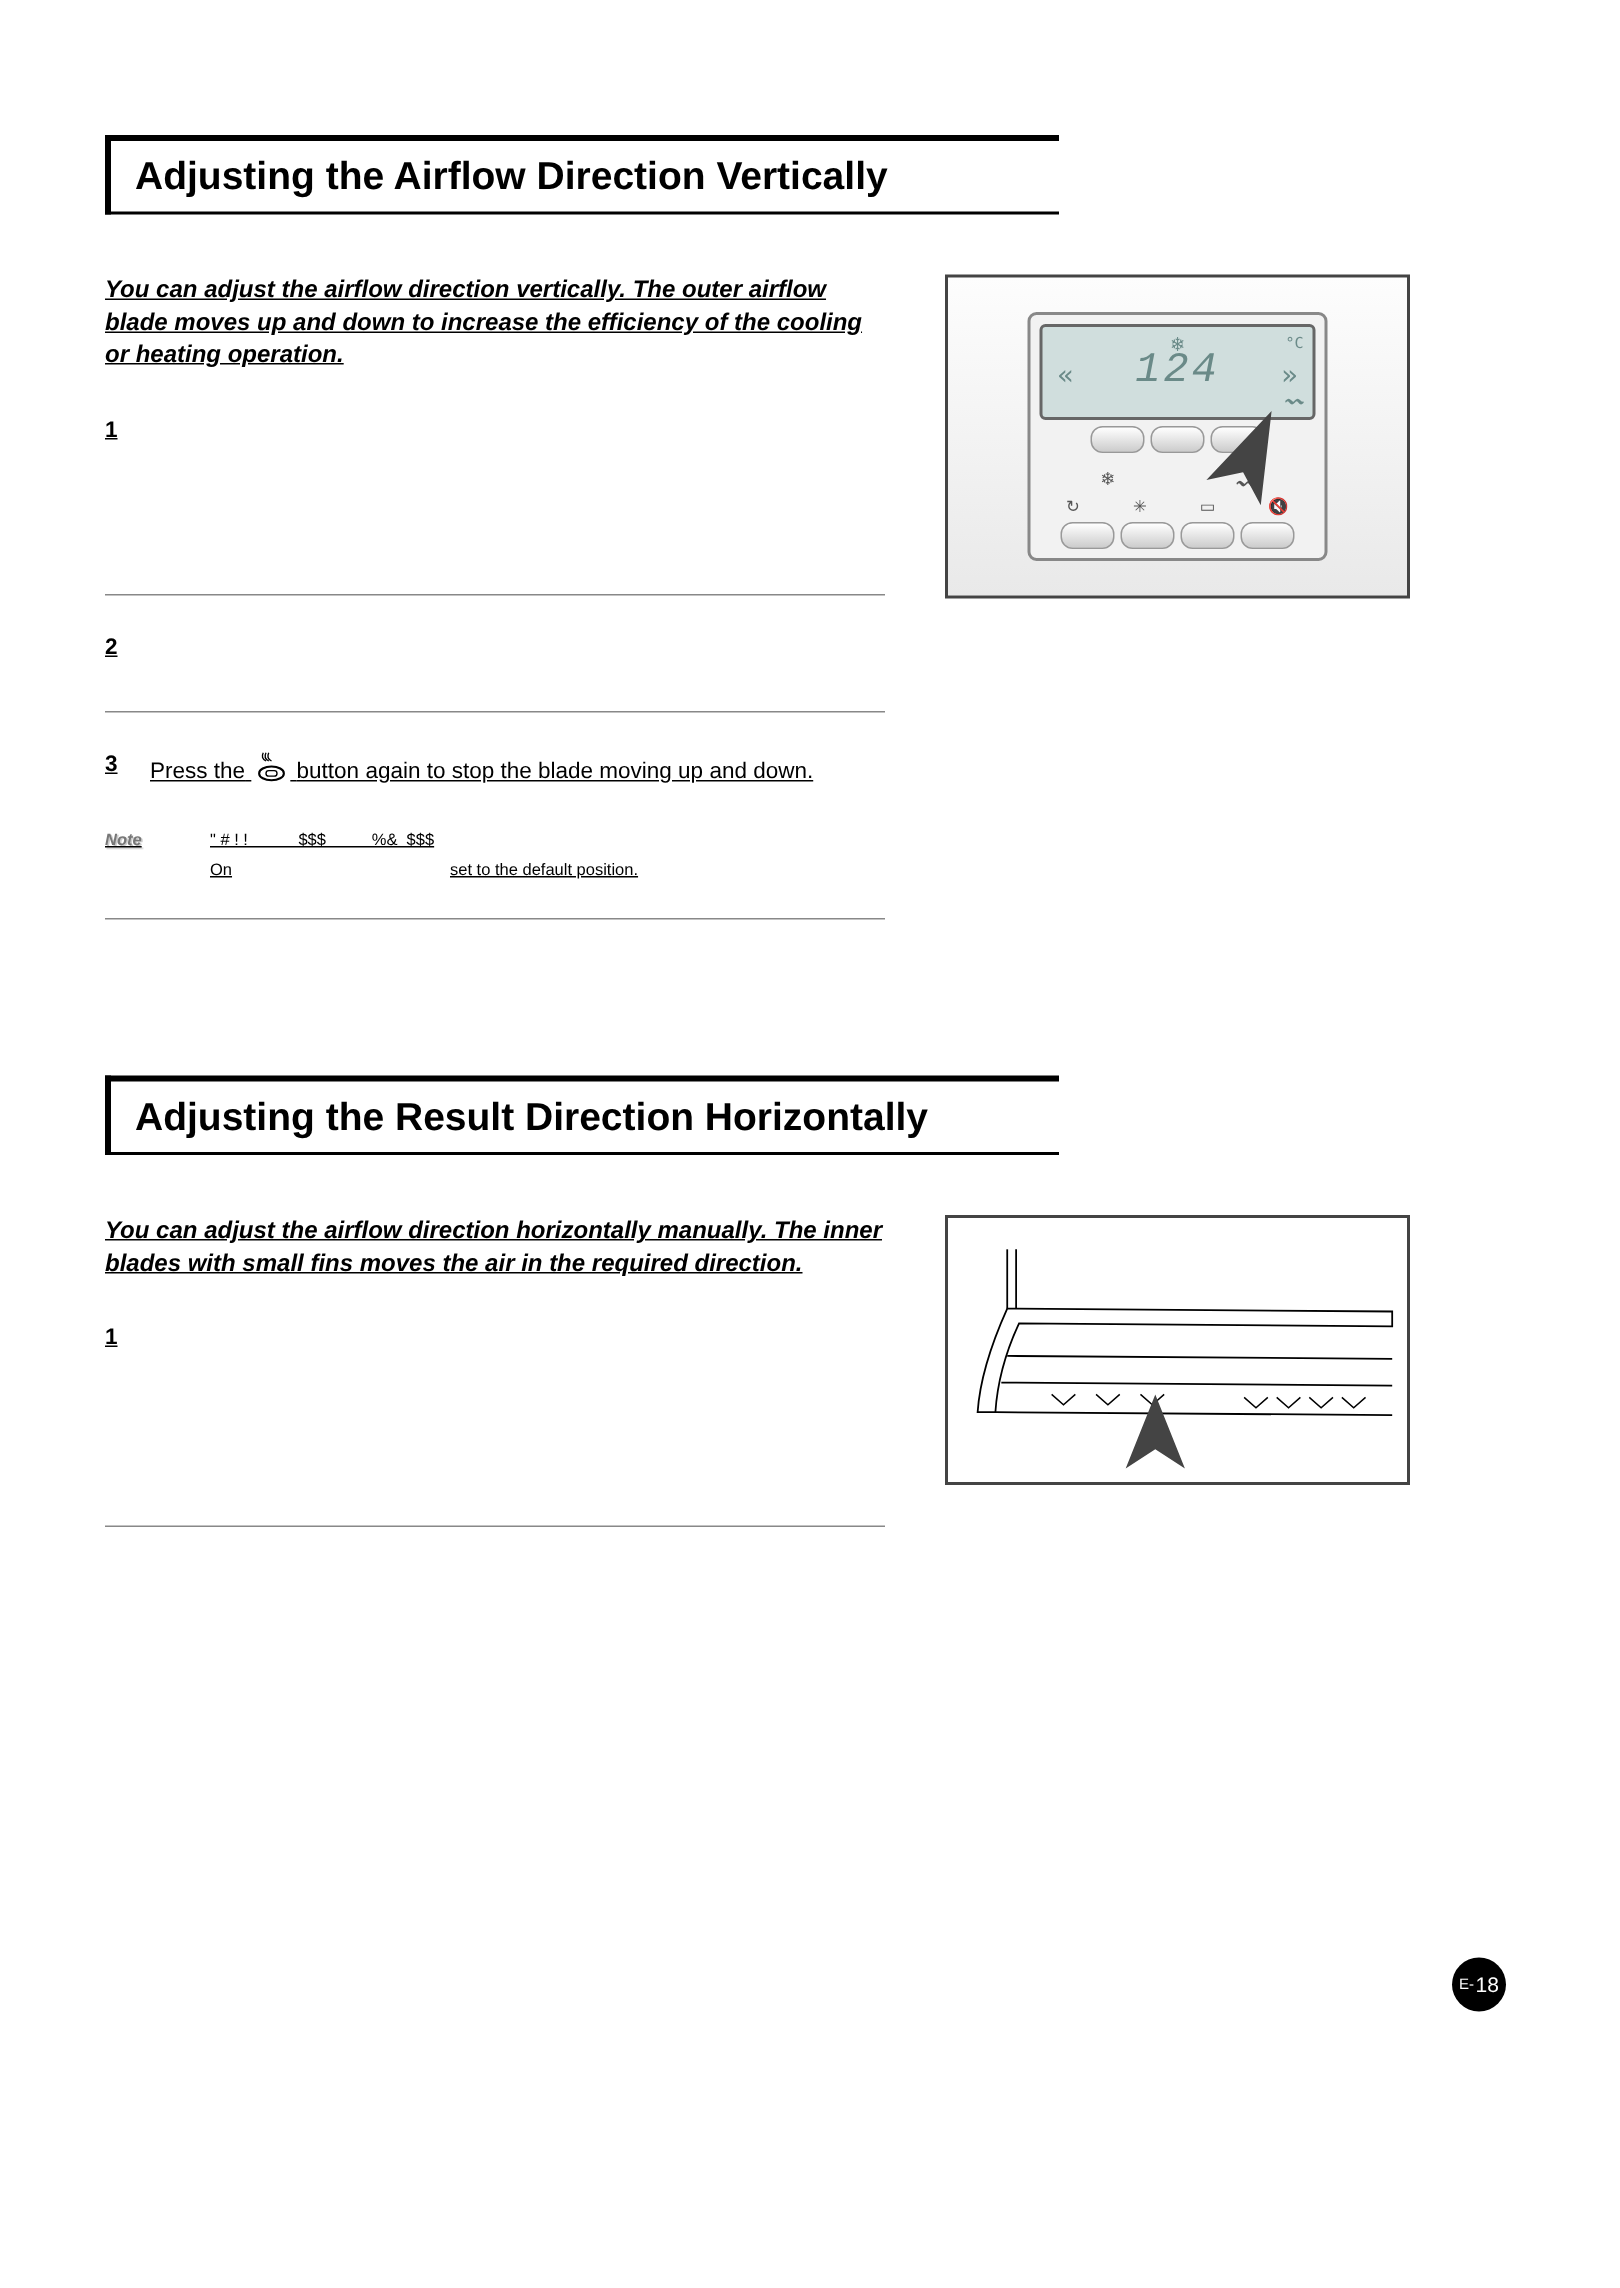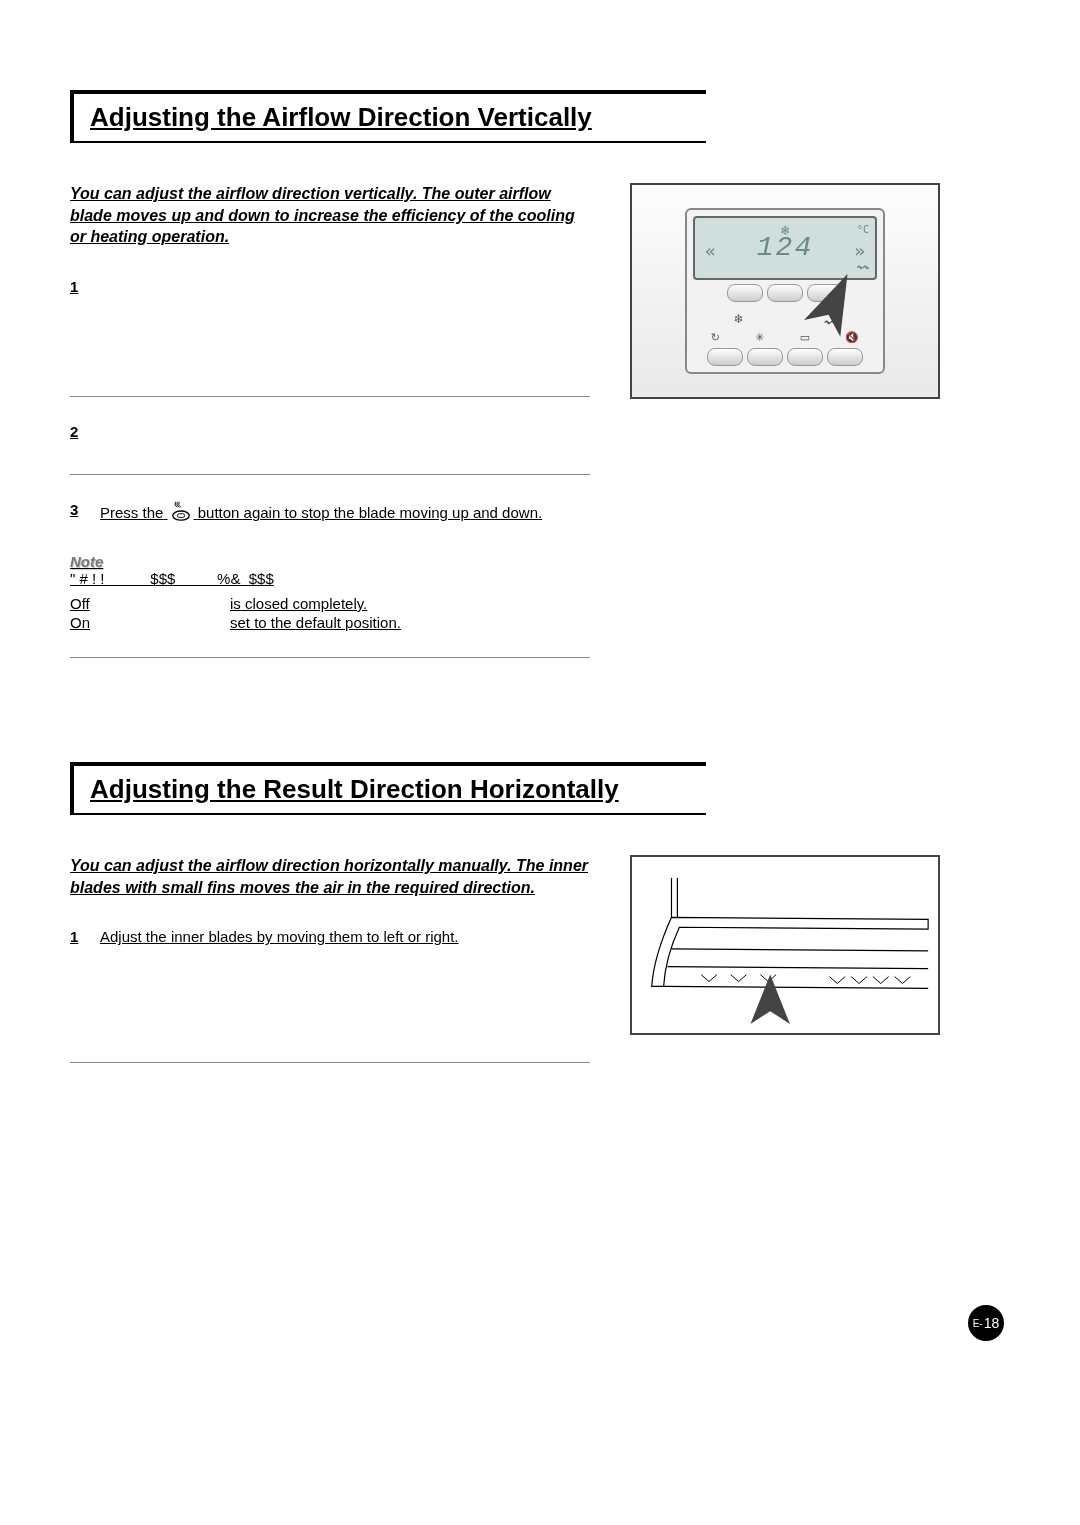--- a/index.html
+++ b/index.html
@@ -22,21 +22,20 @@
     border-left: 4px solid #000;
     border-top: 4px solid #000;
     border-bottom: 2px solid #000;
     padding: 8px 16px;
     margin-bottom: 40px;
     width: 600px;
   }
   .section-title {
     font-size: 26px;
     font-weight: bold;
-    text-decoration: underline;
   }
   .intro {
     font-size: 16px;
     font-style: italic;
     font-weight: bold;
     line-height: 1.35;
     margin-bottom: 18px;
     max-width: 560px;
   }
   .content-row {
@@ -77,23 +76,22 @@
     width: 22px;
     height: 24px;
   }
   .result-label {
     text-decoration: underline;
     display:inline-block;
     width: 58px;
   }
   .note-row {
     display: flex;
-    font-size: 15px;
+    font-size: 11px;
     padding: 6px 0 0 0;
-    flex-direction: column;
   }
   .note-label {
     font-style: italic;
     font-weight: bold;
     color: #777;
     text-shadow: 1px 1px 0 #ccc;
     width: 70px;
     flex-shrink: 0;
   }
   .note-body {
@@ -270,24 +268,20 @@
           <span>button again to stop the blade moving up and down.</span>
         </div>
       </div>
 
       <div class="note-row">
         <div class="note-label">Note</div>
         <div class="note-body">
           <div class="note-line" style="white-space:pre;">" # ! !           $$$          %&amp;  $$$</div>
           <div class="note-table">
             <div class="note-line">
-              <span class="col-a">Off</span>
-              <span>is closed completely.</span>
-            </div>
-            <div class="note-line">
               <span class="col-a">On</span>
               <span>set to the default position.</span>
             </div>
           </div>
         </div>
       </div>
 
       <hr class="divider" style="margin-top:24px;">
     </div>
 
@@ -338,21 +332,20 @@
   <div class="section-title-box">
     <div class="section-title">Adjusting the Result Direction Horizontally</div>
   </div>
 
   <div class="content-row">
     <div class="text-col">
       <div class="intro">You can adjust the airflow direction horizontally manually. The inner blades with small fins moves the air in the required direction.</div>
 
       <div class="step">
         <div class="step-num">1</div>
-        <div class="step-body">Adjust the inner blades by moving them to left or right.</div>
       </div>
       <hr class="final-hr">
     </div>
 
     <div class="device-panel">
       <div class="unit-box">
         <svg viewBox="0 0 310 176" width="310" height="176">
           <g stroke="#000" stroke-width="1.2" fill="none">
             <path d="M20 130 Q22 100 40 60 L300 62 L300 72 L48 70 Q34 100 32 130 Z" fill="#fff"></path>
             <line x1="40" y1="60" x2="40" y2="20"></line>

